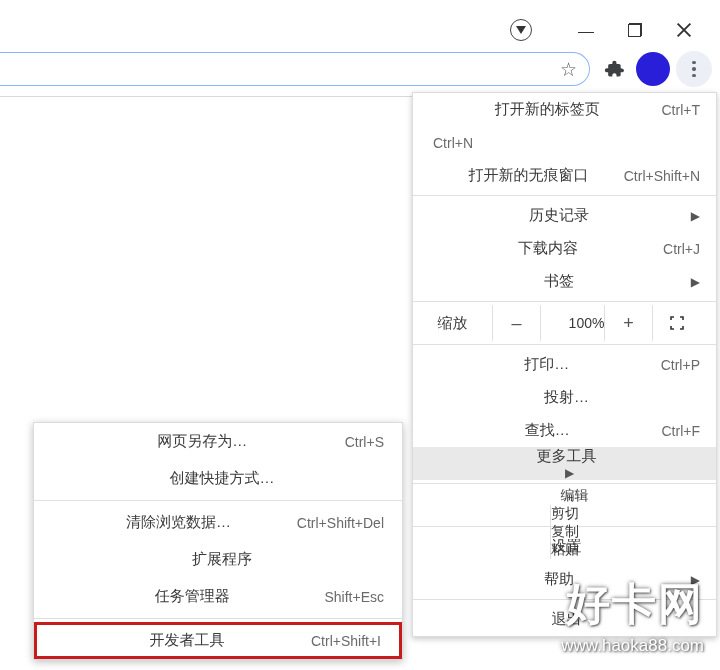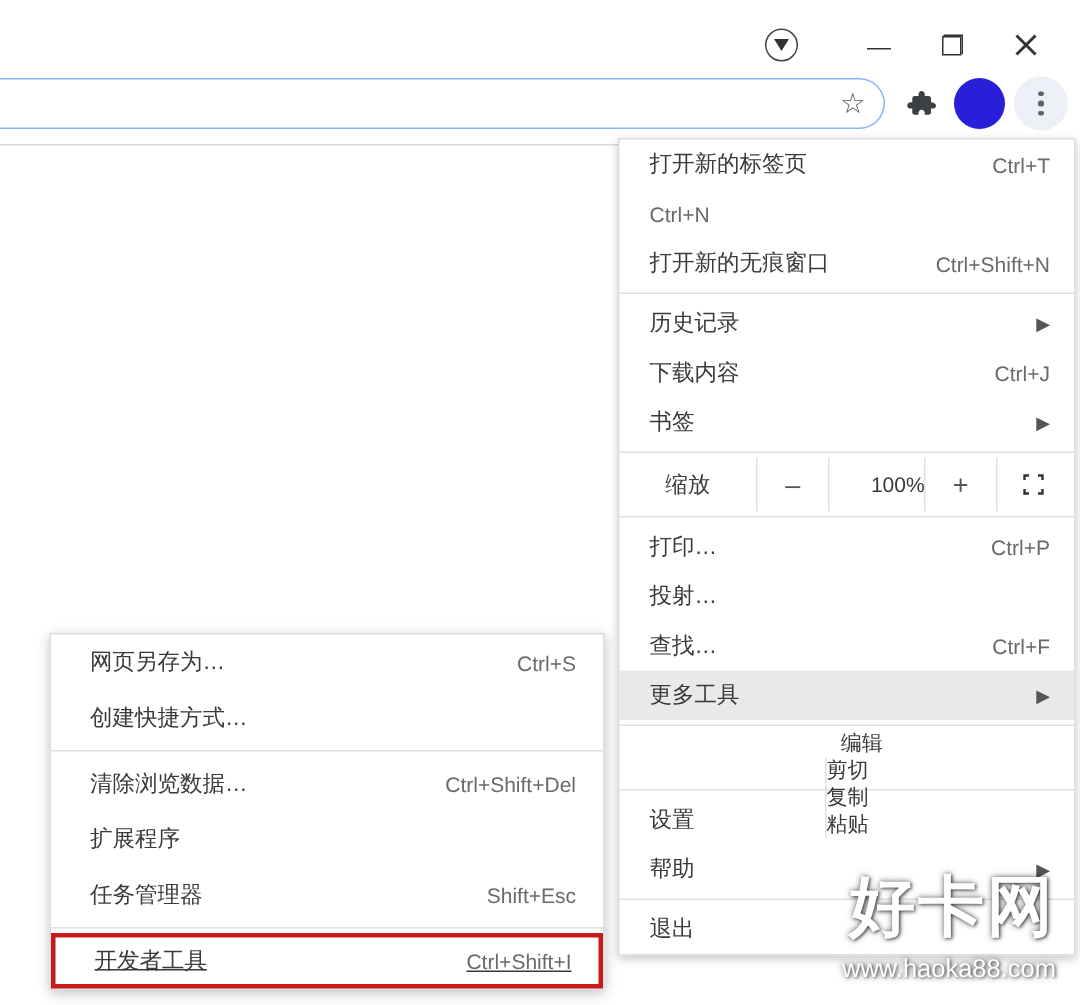--- a/index.html
+++ b/index.html
@@ -92,51 +92,51 @@
   right: 3px; top: 92px;
   width: 305px;
   background: #fff;
   border: 1px solid #dadce0;
   box-shadow: 0 2px 6px rgba(0,0,0,0.22);
 }
 .menu-item {
   display: flex; align-items: center;
   height: 33px;
   padding: 0 16px 0 20px;
+  text-align: center;
 }
 .menu-item .lbl { flex: 1; }
 .menu-item .sc  { color: #6a6a6a; font-size: 14px; }
 .menu-item .arrow { color: #555; font-size: 12px; margin-left: 6px; }
 .menu-sep { height: 1px; background: #e0e0e0; margin: 3px 0; }
 .menu-item.zoom { padding: 0; height: 36px; }
 .menu-item.zoom > div { display: flex; align-items: center; justify-content: center; border-right: 1px solid #e0e0e0; height: 100%; }
-.zoom-lbl { width: 92px; }
+.zoom-lbl { width: 80px; }
 .zoom-btn { width: 48px; font-size: 18px; color: #555; }
 .zoom-val { width: 64px; font-size: 14px; padding-left: 28px; }
 .zoom-fs  { width: 48px; border-right: none !important; }
 .zoom-fs svg { width: 14px; height: 14px; }
-.menu-item.hover { background: #e9e9e9; }
+.menu-item.hover { background: #e9e9e9; flex-direction: column; }
 .menu-item.edit { padding: 0; height: 36px; flex-direction: column; }
 .menu-item.edit > div { flex: 1; display:flex; align-items:center; justify-content:center; height:100%; border-left:1px solid #e0e0e0; font-size:14px; }
 .menu-item.edit > div:first-child { border-left:none; justify-content:flex-start; padding-left:20px; flex:1.1; }
 
 
 .submenu {
   position: absolute;
   left: 33px; top: 422px;
   width: 370px;
   background: #fff;
   border: 1px solid #dadce0;
   box-shadow: 0 2px 8px rgba(0,0,0,0.25);
 }
 .submenu .menu-item { height: 37px; padding: 0 18px 0 26px; }
 .submenu .menu-item.highlight {
   border: 3px solid #c81b1b;
   position: relative;
-  text-decoration: underline;
 }
 
 
 .watermark {
   position: absolute;
   right: 16px; bottom: 14px;
   text-align: right;
   color: #fff;
   text-shadow: 0 0 4px rgba(0,0,0,0.6), 1px 1px 2px rgba(0,0,0,0.5);
 }

